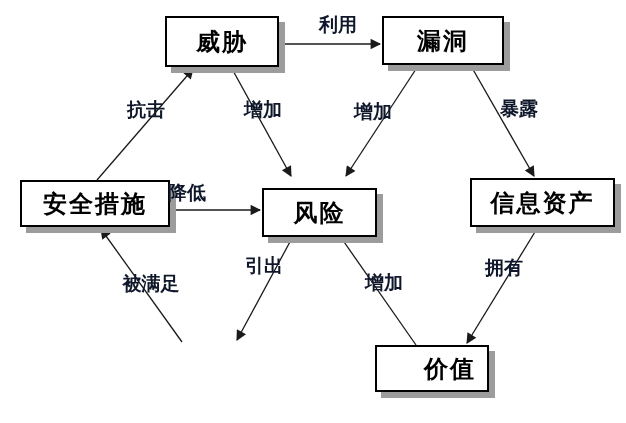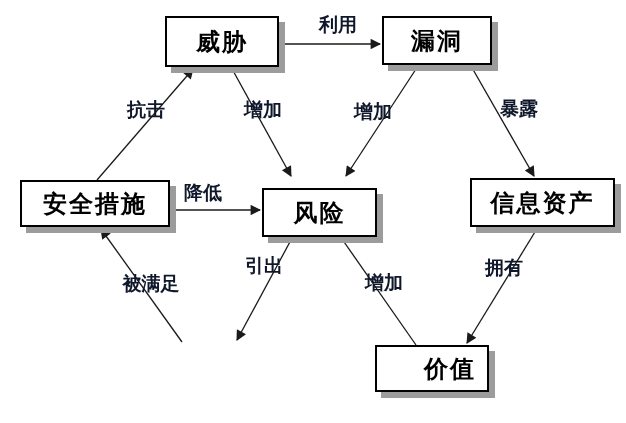--- a/index.html
+++ b/index.html
@@ -73,42 +73,42 @@
 
     <line x1="175" y1="342" x2="94" y2="229" marker-end="url(#arrow)"></line>
 
     <line x1="409" y1="345" x2="328" y2="229" marker-end="url(#arrow)"></line>
 
     <line x1="531" y1="227" x2="460" y2="343" marker-end="url(#arrow)"></line>
   </svg>
 
   <div class="node" style="left:158px; top:16px;  width:114px; height:51px;">威胁</div>
 
-  <div class="node" style="left:375px; top:16px;  width:110px; height:49px;text-align:right;">漏洞</div>
+  <div class="node" style="left:375px; top:16px;  width:122px; height:49px;text-align:right;">漏洞</div>
 
   <div class="node" style="left:13px;  top:180px; width:150px; height:47px;">安全措施</div>
 
   <div class="node" style="left:255px; top:188px; width:115px; height:49px;">风险</div>
 
   <div class="node" style="left:463px; top:178px; width:145px; height:49px;">信息资产</div>
 
 
   <div class="node" style="left:368px; top:345px; width:114px; height:47px;padding-left:36px;">价值</div>
 
   <div class="edge-label" style="left:331px; top:25px;">利用</div>
 
   <div class="edge-label" style="left:139px; top:110px;">抗击</div>
 
   <div class="edge-label" style="left:256px; top:110px;">增加</div>
 
   <div class="edge-label" style="left:366px; top:112px;">增加</div>
 
   <div class="edge-label" style="left:512px; top:109px;text-align:center;">暴露</div>
 
-  <div class="edge-label" style="left:196px; top:193px;">降低</div>
+  <div class="edge-label" style="left:180px; top:193px;">降低</div>
 
   <div class="edge-label" style="left:257px; top:266px;">引出</div>
 
   <div class="edge-label" style="left:144px; top:284px;">被满足</div>
 
   <div class="edge-label" style="left:377px; top:283px;">增加</div>
 
   <div class="edge-label" style="left:497px; top:268px;">拥有</div>
 
 </div>

